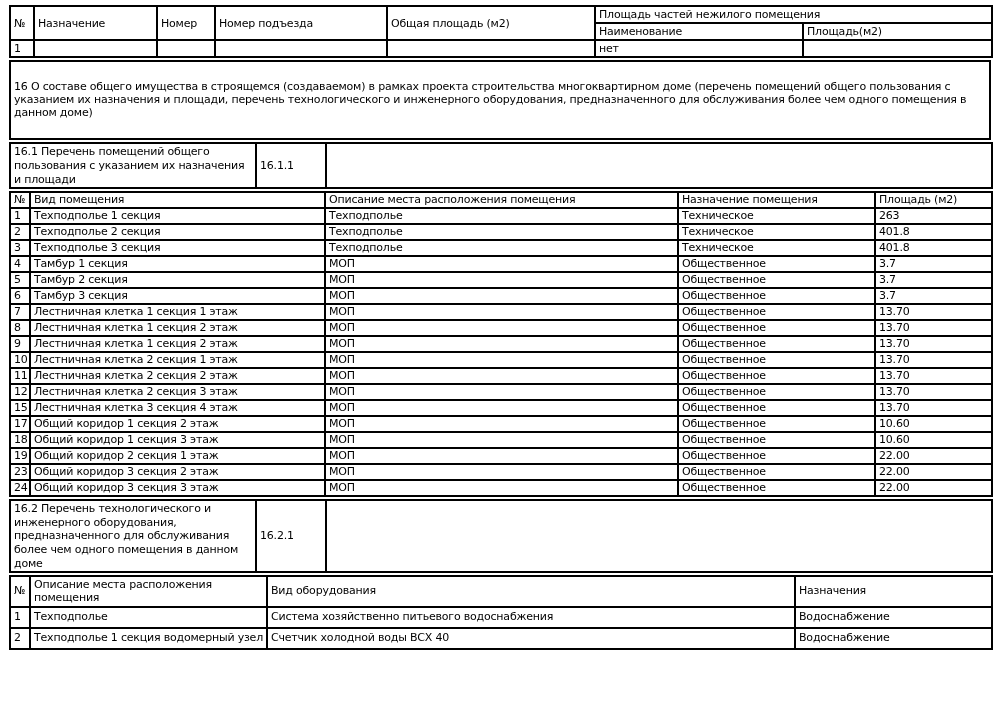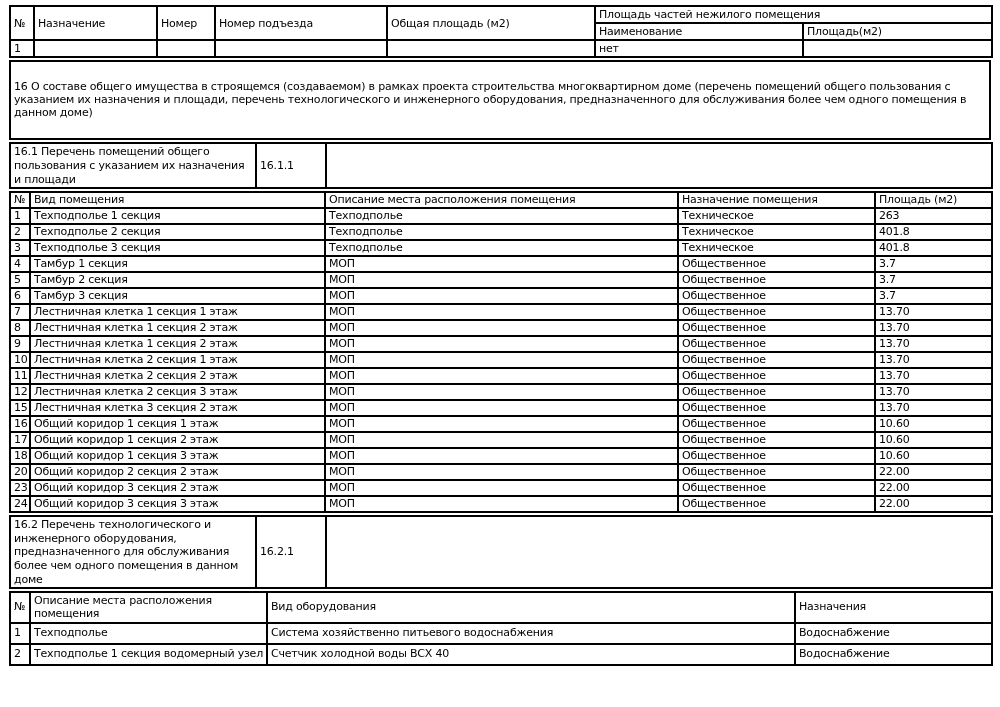--- a/index.html
+++ b/index.html
@@ -203,49 +203,42 @@
       </tr>
       <tr>
         <td>12</td>
         <td>Лестничная клетка 2 секция 3 этаж</td>
         <td>МОП</td>
         <td>Общественное</td>
         <td>13.70</td>
       </tr>
       <tr>
         <td>15</td>
-        <td>Лестничная клетка 3 секция 2 этаж</td>
-        <td>МОП</td>
-        <td>Общественное</td>
-        <td>13.70</td>
-      </tr>
-      <tr>
-        <td>16</td>
-        <td>Общий коридор 1 секция 1 этаж</td>
-        <td>МОП</td>
-        <td>Общественное</td>
-        <td>10.60</td>
+        <td>Лестничная клетка 3 секция 4 этаж</td>
+        <td>МОП</td>
+        <td>Общественное</td>
+        <td>13.70</td>
       </tr>
       <tr>
         <td>17</td>
         <td>Общий коридор 1 секция 2 этаж</td>
         <td>МОП</td>
         <td>Общественное</td>
         <td>10.60</td>
       </tr>
       <tr>
         <td>18</td>
         <td>Общий коридор 1 секция 3 этаж</td>
         <td>МОП</td>
         <td>Общественное</td>
         <td>10.60</td>
       </tr>
       <tr>
-        <td>20</td>
-        <td>Общий коридор 2 секция 2 этаж</td>
+        <td>19</td>
+        <td>Общий коридор 2 секция 1 этаж</td>
         <td>МОП</td>
         <td>Общественное</td>
         <td>22.00</td>
       </tr>
       <tr>
         <td>23</td>
         <td>Общий коридор 3 секция 2 этаж</td>
         <td>МОП</td>
         <td>Общественное</td>
         <td>22.00</td>

